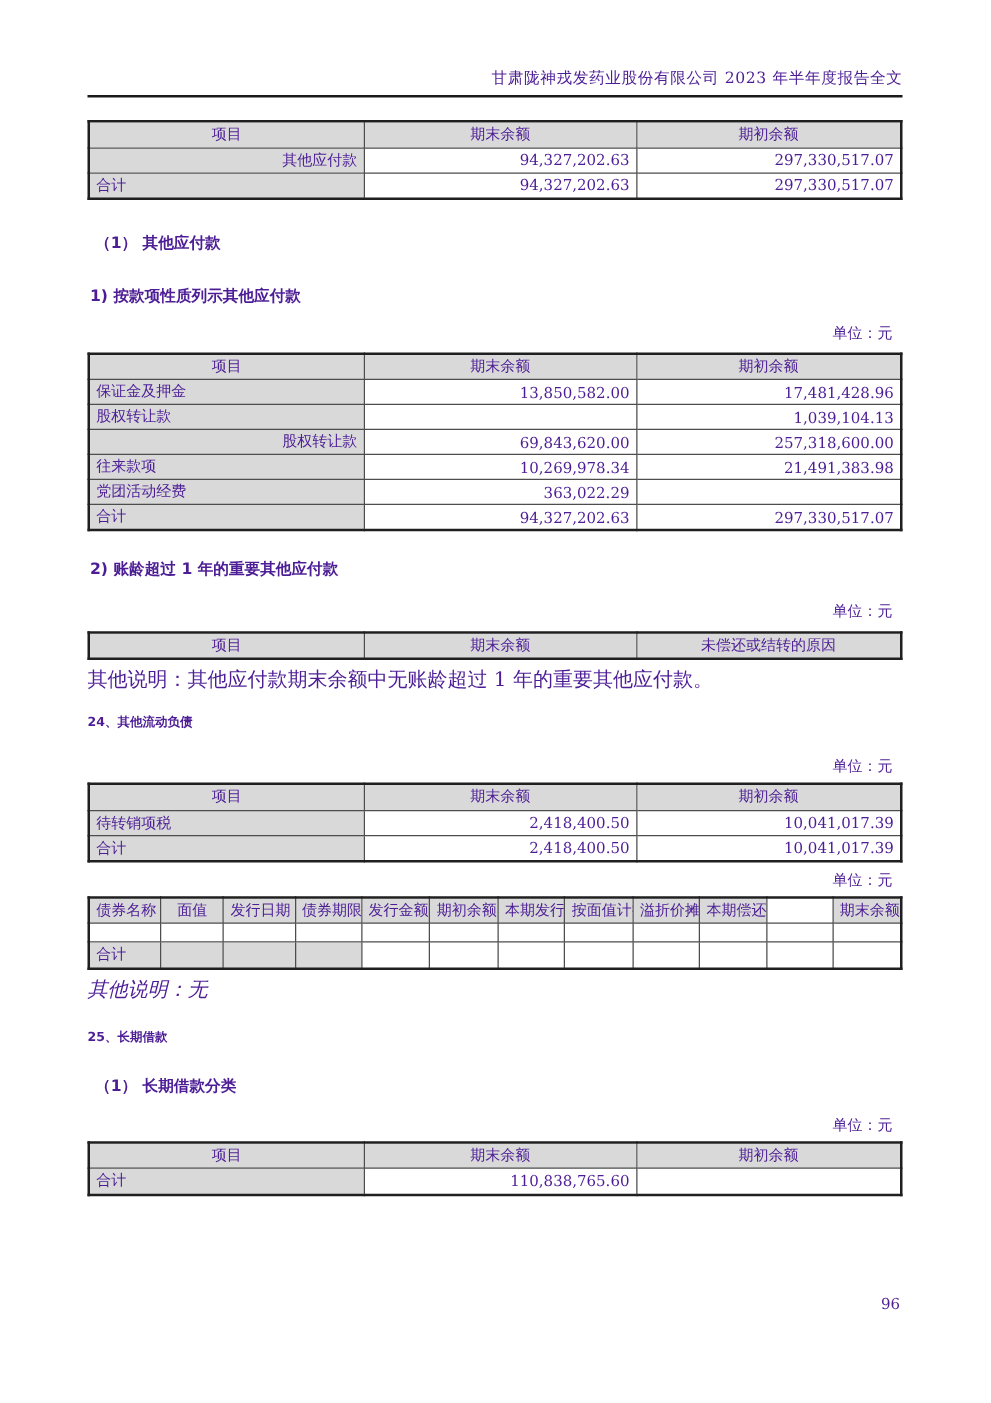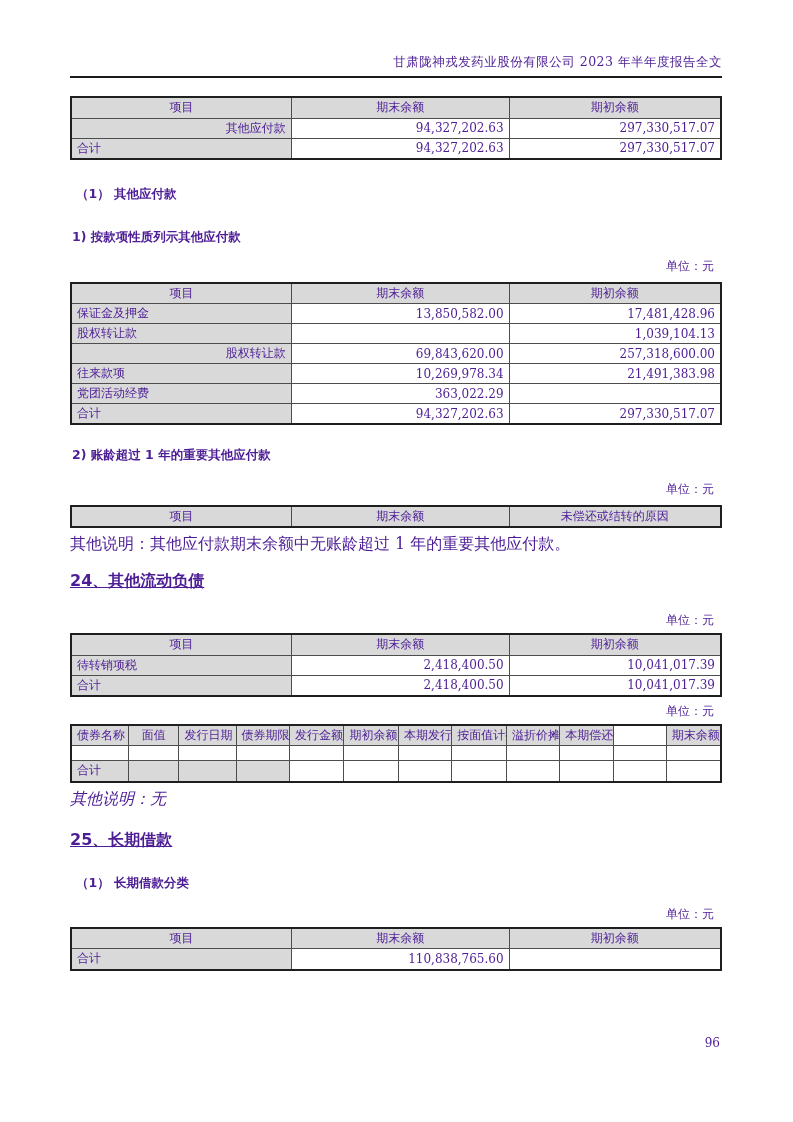--- a/index.html
+++ b/index.html
@@ -13,21 +13,21 @@
     font-size: 12px;
     overflow: hidden;
   }
   .content { padding: 0 71px 0 70px; }
 
   
   .doc-header { padding-top: 54px; border-bottom: 2px solid #1a1a1a; padding-bottom: 5px; }
   .doc-header-title { text-align: right; font-size: 12.5px; letter-spacing: 0.5px; }
 
   
-  .h-num   { font-family: "DejaVu Sans", "Liberation Sans", sans-serif; font-weight: bold; font-size: 16px; text-decoration: underline; }
+  .h-num   { font-family: "DejaVu Sans", "Liberation Sans", sans-serif; font-weight: bold; font-size: 10px; }
   .h-paren { font-family: "DejaVu Sans", "Liberation Sans", sans-serif; font-weight: bold; font-size: 12.5px; margin-left: 6px; }
   .h-sub   { font-family: "DejaVu Sans", "Liberation Sans", sans-serif; font-weight: bold; font-size: 12.5px; margin-left: 2px; }
 
   .unit-label { text-align: right; padding-right: 8px; font-size: 12px; }
   .note { font-size: 16px; }
 
   
   table.tbl { width: 100%; border-collapse: collapse; table-layout: fixed; border: 2px solid #1f1f1f; }
   table.tbl th, table.tbl td {
     border: 1px solid #4d4d4d;

